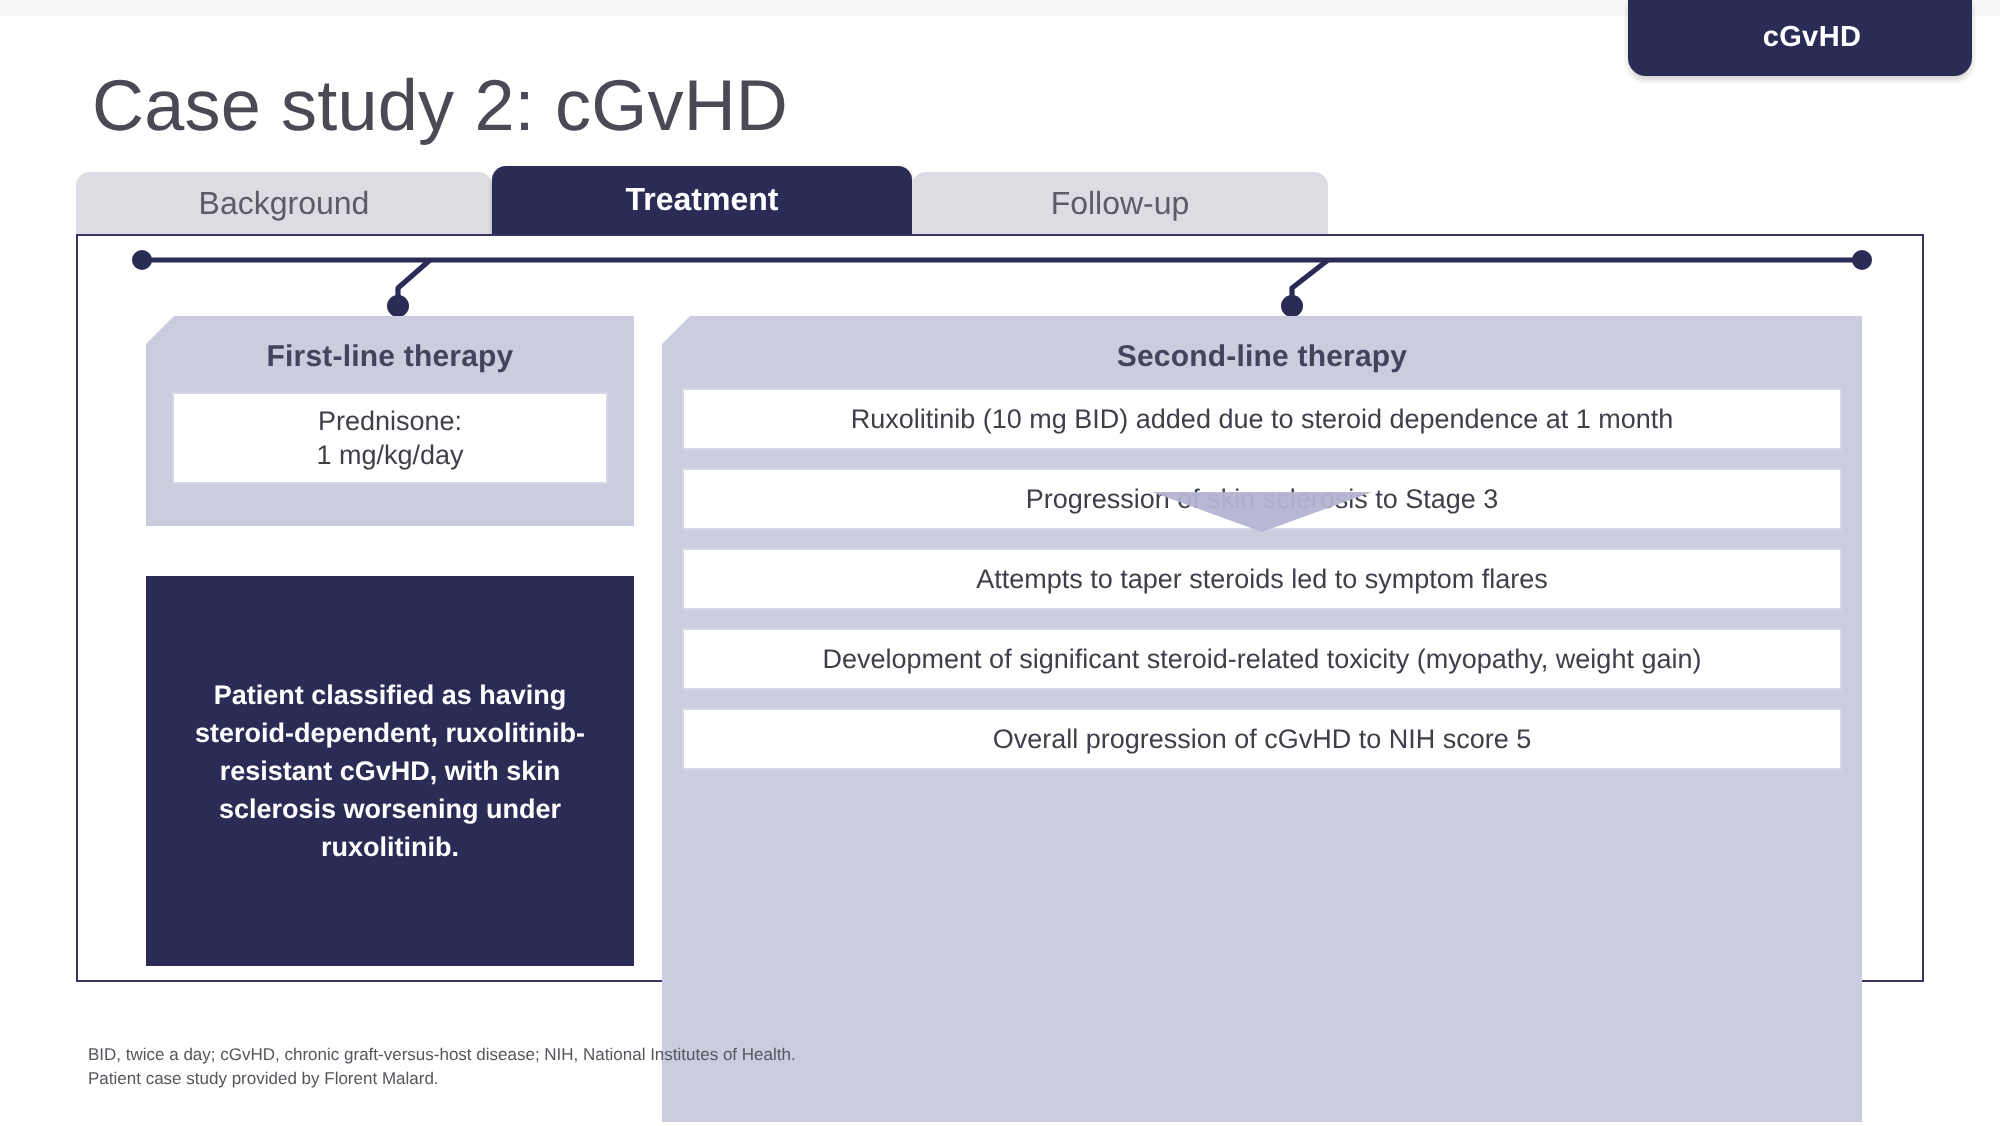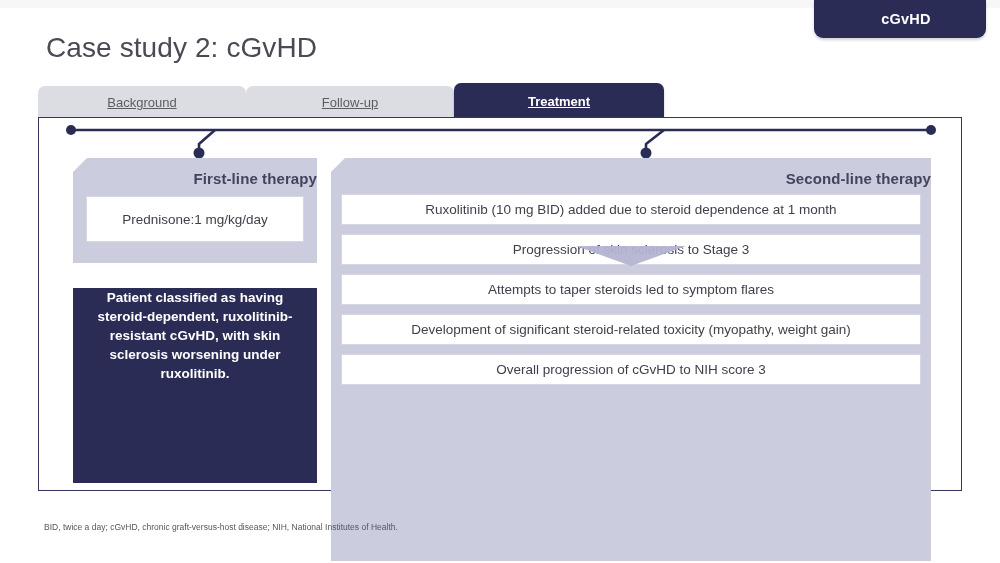--- a/index.html
+++ b/index.html
@@ -41,43 +41,42 @@
     color: #ffffff;
     font-size: 14.5px;
     font-weight: bold;
     letter-spacing: .2px;
   }
 
   
   .page-title {
     position: absolute;
     left: 46px; top: 32px;
-    font-size: 28px;
+    font-size: 36px;
     color: #4a4a55;
     font-weight: normal;
     letter-spacing: .1px;
   }
 
   
   .tabbar {
     position: absolute;
     left: 38px; top: 83px;
     display: flex;
     align-items: flex-end;
   }
   .tab {
     height: 33px;
     display: flex;
     align-items: center;
     justify-content: center;
-    font-size: 13px;
+    font-size: 16px;
     border-top-left-radius: 7px;
     border-top-right-radius: 7px;
     box-sizing: border-box;
-    text-decoration: underline;
   }
   .tab.inactive {
     background: #dcdce3;
     color: #5c5c68;
     width: 208px;
   }
   .tab.active {
     background: #2b2c56;
     color: #ffffff;
     font-weight: bold;
@@ -113,21 +112,21 @@
     left: 34px; top: 40px;
     width: 244px; height: 105px;
     clip-path: polygon(14px 0, 100% 0, 100% 100%, 0 100%, 0 14px);
   }
   .panel.second {
     left: 292px; top: 40px;
     width: 600px; height: 403px;
     clip-path: polygon(14px 0, 100% 0, 100% 100%, 0 100%, 0 14px);
   }
   .panel-title {
-    text-align: right;
+    text-align: center;
     font-size: 15px;
     font-weight: bold;
     color: #43435e;
     padding-top: 12px;
     letter-spacing: .1px;
   }
 
   .white-card {
     background: #ffffff;
     border: 1px solid #d6d6e4;
@@ -136,21 +135,21 @@
     align-items: center;
     justify-content: center;
     text-align: center;
     color: #3f3f4a;
   }
   .dose-card {
     margin: 9px 13px 0 13px;
     height: 46px;
     font-size: 13.5px;
     line-height: 17px;
-    flex-direction: row;
+    flex-direction: column;
   }
   .dose-card .l1, .dose-card .l2 { display: block; }
 
   .rowlist {
     padding: 7px 10px 0 10px;
   }
   .rowcard {
     height: 31px;
     margin-bottom: 9px;
     font-size: 13.5px;
@@ -168,21 +167,21 @@
     opacity: .95;
   }
 
   
   .summary-box {
     position: absolute;
     left: 34px; top: 170px;
     width: 244px; height: 195px;
     background: #2b2c56;
     display: flex;
-    align-items: flex-start;
+    align-items: center;
     justify-content: center;
     padding: 0 14px;
     box-sizing: border-box;
   }
   .summary-box p {
     margin: 0;
     color: #ffffff;
     font-size: 13.5px;
     font-weight: bold;
     line-height: 19px;
@@ -205,22 +204,22 @@
 <div class="top-strip"></div>
 
 <div class="corner-badge">
   <span>cGvHD</span>
 </div>
 
 <div class="page-title">Case study 2: cGvHD</div>
 
 <div class="tabbar">
   <div class="tab inactive">Background</div>
+  <div class="tab active">Treatment</div>
   <div class="tab inactive">Follow-up</div>
-  <div class="tab active">Treatment</div>
 </div>
 
 <div class="frame">
 
   <svg class="timeline" viewBox="0 0 924 50">
     <line x1="32" y1="12" x2="892" y2="12" stroke="#2b2c56" stroke-width="2.6"></line>
     <circle cx="32" cy="12" r="5" fill="#2b2c56"></circle>
     <circle cx="892" cy="12" r="5" fill="#2b2c56"></circle>
     <path d="M 176 12 L 160 26 L 160 34" stroke="#2b2c56" stroke-width="2.6" fill="none" stroke-linejoin="round"></path>
     <circle cx="160" cy="35" r="5.5" fill="#2b2c56"></circle>
@@ -237,25 +236,26 @@
   </div>
 
   <div class="panel second">
     <div class="panel-title">Second-line therapy</div>
     <div class="chevron"></div>
     <div class="rowlist">
       <div class="white-card rowcard">Ruxolitinib (10 mg BID) added due to steroid dependence at 1 month</div>
       <div class="white-card rowcard">Progression of skin sclerosis to Stage 3</div>
       <div class="white-card rowcard">Attempts to taper steroids led to symptom flares</div>
       <div class="white-card rowcard">Development of significant steroid-related toxicity (myopathy, weight gain)</div>
-      <div class="white-card rowcard">Overall progression of cGvHD to NIH score 3</div>
+      <div class="white-card rowcard">Overall progression of cGvHD to NIH score 5</div>
     </div>
   </div>
 
   <div class="summary-box">
     <p>Patient classified as having steroid-dependent, ruxolitinib-resistant cGvHD, with skin sclerosis worsening under ruxolitinib.</p>
   </div>
 
 </div>
 
 <div class="footnotes">
   <div>BID, twice a day; cGvHD, chronic graft-versus-host disease; NIH, National Institutes of Health.</div>
+  <div>Patient case study provided by Florent Malard.</div>
 </div>
 
 </body></html>

